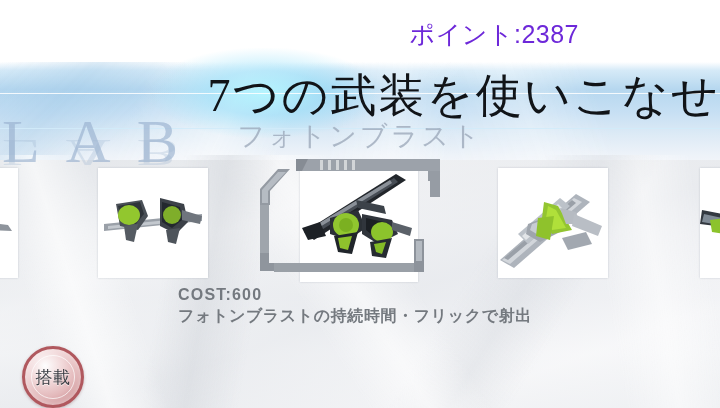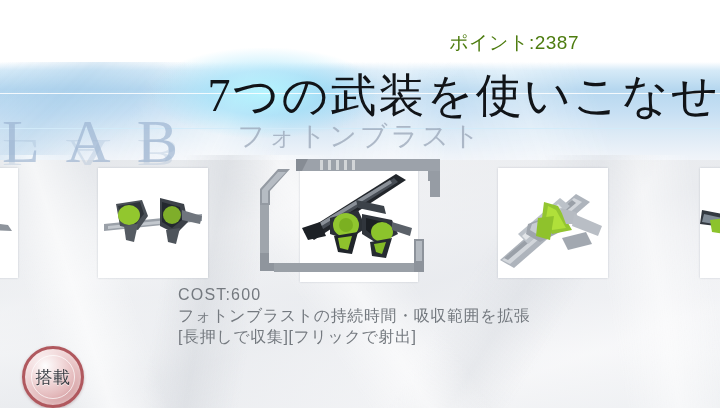--- a/index.html
+++ b/index.html
@@ -106,23 +106,23 @@
   .watermark.reflect {
     transform: scaleY(-0.62);
     transform-origin: top left;
     color: rgba(160,182,208,0.30);
     margin-top: 1px;
   }
 
   
   .points {
     position: absolute;
-    right: 141px; top: 30px;
-    font-size: 19px;
-    color: #4d7c0f;
+    right: 141px; top: 18px;
+    font-size: 25px;
+    color: #6d28d9;
     letter-spacing: 0.5px;
     white-space: nowrap;
   }
 
   
   .headline {
     position: absolute;
     left: 0; top: 70px;
     width: 720px;
     text-align: right;
@@ -174,20 +174,21 @@
     left: 258px; top: 153px;
     width: 186px; height: 125px;
     pointer-events: none;
   }
 
   
   .desc {
     position: absolute;
     left: 178px; top: 284px;
     width: 420px;
+    font-weight: bold;
   }
   .desc-line {
     font-size: 16px;
     line-height: 21px;
     color: #74797f;
     letter-spacing: 0.6px;
     white-space: nowrap;
   }
   .desc-line.cost { letter-spacing: 1.2px; }
 
@@ -359,22 +360,21 @@
       <rect x="62" y="7" width="3" height="10"></rect>
       <rect x="70" y="7" width="3" height="10"></rect>
       <rect x="78" y="7" width="3" height="10"></rect>
       <rect x="86" y="7" width="3" height="10"></rect>
       <rect x="94" y="7" width="3" height="10"></rect>
     </g>
   </svg>
 
   <div class="desc">
     <div class="desc-line cost">COST:600</div>
-    <div class="desc-line">フォトンブラストの持続時間・吸収範囲を拡張</div>
-    <div class="desc-line">[長押しで収集][フリックで射出]</div>
+    <div class="desc-line">フォトンブラストの持続時間・フリックで射出</div>
   </div>
 
   <div class="rbtn left">
     <div class="rbtn-inner-ring"></div>
     <span class="rbtn-label">搭載</span>
   </div>
 
 
 </div>
 

